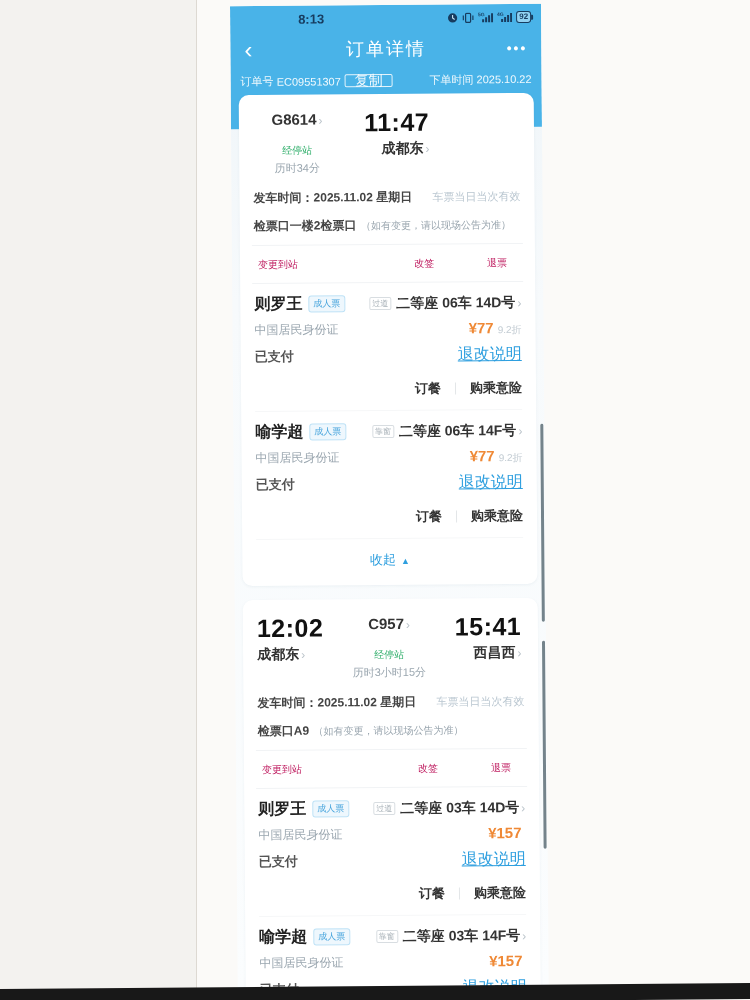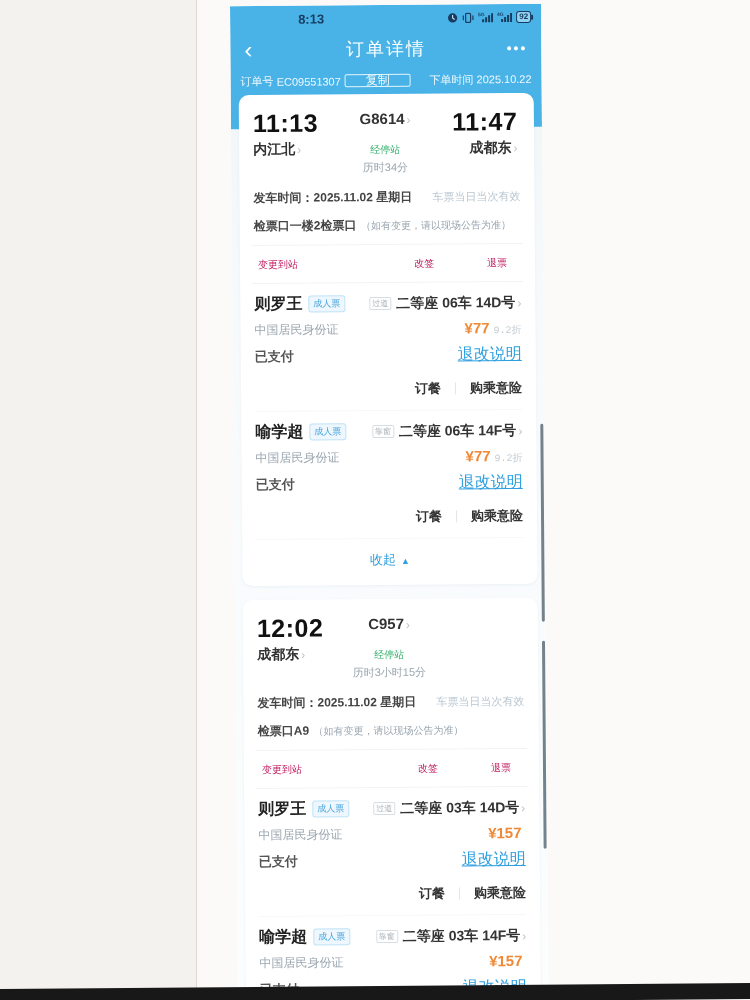--- a/index.html
+++ b/index.html
@@ -18,21 +18,21 @@
   .sb-icons { margin-left:auto; display:flex; align-items:center; gap:4px; }
   .sb-icons svg { display:block; }
   .battery { display:flex; align-items:center; }
   .batt-body { border:1px solid #173c5f; border-radius:3px; font-size:8px; font-weight:bold; padding:0 2px; line-height:10px; color:#173c5f; background:rgba(255,255,255,.4); }
   .batt-tip { width:2px; height:5px; background:#173c5f; border-radius:0 1px 1px 0; }
   .navbar { display:flex; align-items:center; height:36px; padding:0 14px; }
   .nav-back { font-size:24px; line-height:22px; color:#fff; width:40px; cursor:pointer; }
   .nav-title { flex:1; text-align:center; font-size:18px; letter-spacing:2px; }
   .nav-more { width:40px; text-align:right; font-size:14px; letter-spacing:2px; font-weight:bold; }
   .orderrow { display:flex; align-items:center; padding:6px 10px 2px 10px; font-size:11px; color:rgba(255,255,255,.92); }
-  .copy-badge { font-size:12px; border:1px solid rgba(255,255,255,.85); border-radius:2px; padding:0 20px; margin-left:4px; line-height:11px; }
+  .copy-badge { font-size:14px; border:1px solid rgba(255,255,255,.85); border-radius:2px; padding:0 9px; margin-left:4px; line-height:11px; }
   .orderrow .right { margin-left:auto; }
 
   .content { margin-top:-34px; padding:0 8px; position:relative; }
 
   .card { background:#fff; border-radius:10px; padding:12px 12px 6px 12px; box-shadow:0 1px 3px rgba(80,110,140,.08); }
   .card + .card { margin-top:14px; }
 
   .triprow { display:flex; align-items:flex-start; padding:2px 2px 6px 2px; }
   .trip-col { width:33%; }
   .trip-col.mid { text-align:center; }
@@ -61,21 +61,21 @@
   .prow { display:flex; align-items:center; }
   .pname { font-size:16px; font-weight:bold; color:#222; }
   .ptype { font-size:9px; color:#4aa6dd; background:#eef7fd; border:1px solid #bfe2f6; border-radius:3px; padding:1px 4px; margin-left:6px; }
   .pseat-wrap { margin-left:auto; display:flex; align-items:center; }
   .seat-pos { font-size:8px; color:#a7b0b7; border:1px solid #d8dde1; border-radius:2px; padding:0 2px; margin-right:5px; line-height:11px; }
   .pseat { font-size:14px; font-weight:bold; color:#333; }
   .prow2 { display:flex; align-items:center; margin-top:6px; }
   .pid { font-size:12px; color:#9aa6af; }
   .price-wrap { margin-left:auto; }
   .price { font-size:15px; font-weight:bold; color:#ef8936; }
-  .discount { font-size:10px; color:#c3ccd3; margin-left:4px;font-family:Liberation Mono, monospace; }
+  .discount { font-size:10px; color:#c3ccd3; margin-left:4px; }
   .prow3 { display:flex; align-items:center; margin-top:7px; }
   .paid { font-size:13px; color:#555; font-weight:bold; }
   .refund-link { margin-left:auto; font-size:16px; color:#2e9fdf; text-decoration:underline; cursor:pointer; }
   .prow4 { display:flex; justify-content:flex-end; align-items:center; margin-top:14px; padding-bottom:12px; border-bottom:1px solid #f6f7f8; }
   .pass:last-of-type .prow4 { border-bottom:none; }
   .svc { font-size:13px; color:#333; font-weight:bold; cursor:pointer; }
   .svc-div { width:1px; height:12px; background:#e3e6e8; margin:0 14px; }
 
   .collapse { text-align:center; padding:12px 0 10px 0; font-size:13px; color:#2e9fdf; cursor:pointer; }
   .collapse::after { content:"▲"; font-size:9px; margin-left:5px; }
@@ -146,24 +146,20 @@
         <span>下单时间</span>
         <span>2025.10.22</span>
       </span>
     </div>
   </div>
 
   <div class="content">
 
     <div class="card">
       <div class="triprow">
-        <div class="trip-col">
-          <div class="big-time">11:13</div>
-          <div class="station chev">内江北</div>
-        </div>
         <div class="trip-col mid">
           <div class="train-no chev">G8614</div>
           <div class="stops">经停站</div>
           <div class="duration">历时34分</div>
         </div>
         <div class="trip-col arr">
           <div class="big-time">11:47</div>
           <div class="station chev">成都东</div>
         </div>
       </div>
@@ -236,20 +232,24 @@
       <div class="triprow">
         <div class="trip-col">
           <div class="big-time">12:02</div>
           <div class="station chev">成都东</div>
         </div>
         <div class="trip-col mid">
           <div class="train-no chev">C957</div>
           <div class="stops">经停站</div>
           <div class="duration">历时3小时15分</div>
         </div>
+        <div class="trip-col arr">
+          <div class="big-time">15:41</div>
+          <div class="station chev">西昌西</div>
+        </div>
       </div>
       <div class="metarow">
         <span class="depart"><span>发车时间：</span><span>2025.11.02 星期日</span></span>
         <span class="valid">车票当日当次有效</span>
       </div>
       <div class="gaterow">
         <span class="gate">检票口A9</span>
         <span class="gate-note">（如有变更，请以现场公告为准）</span>
       </div>
       <div class="actions">

